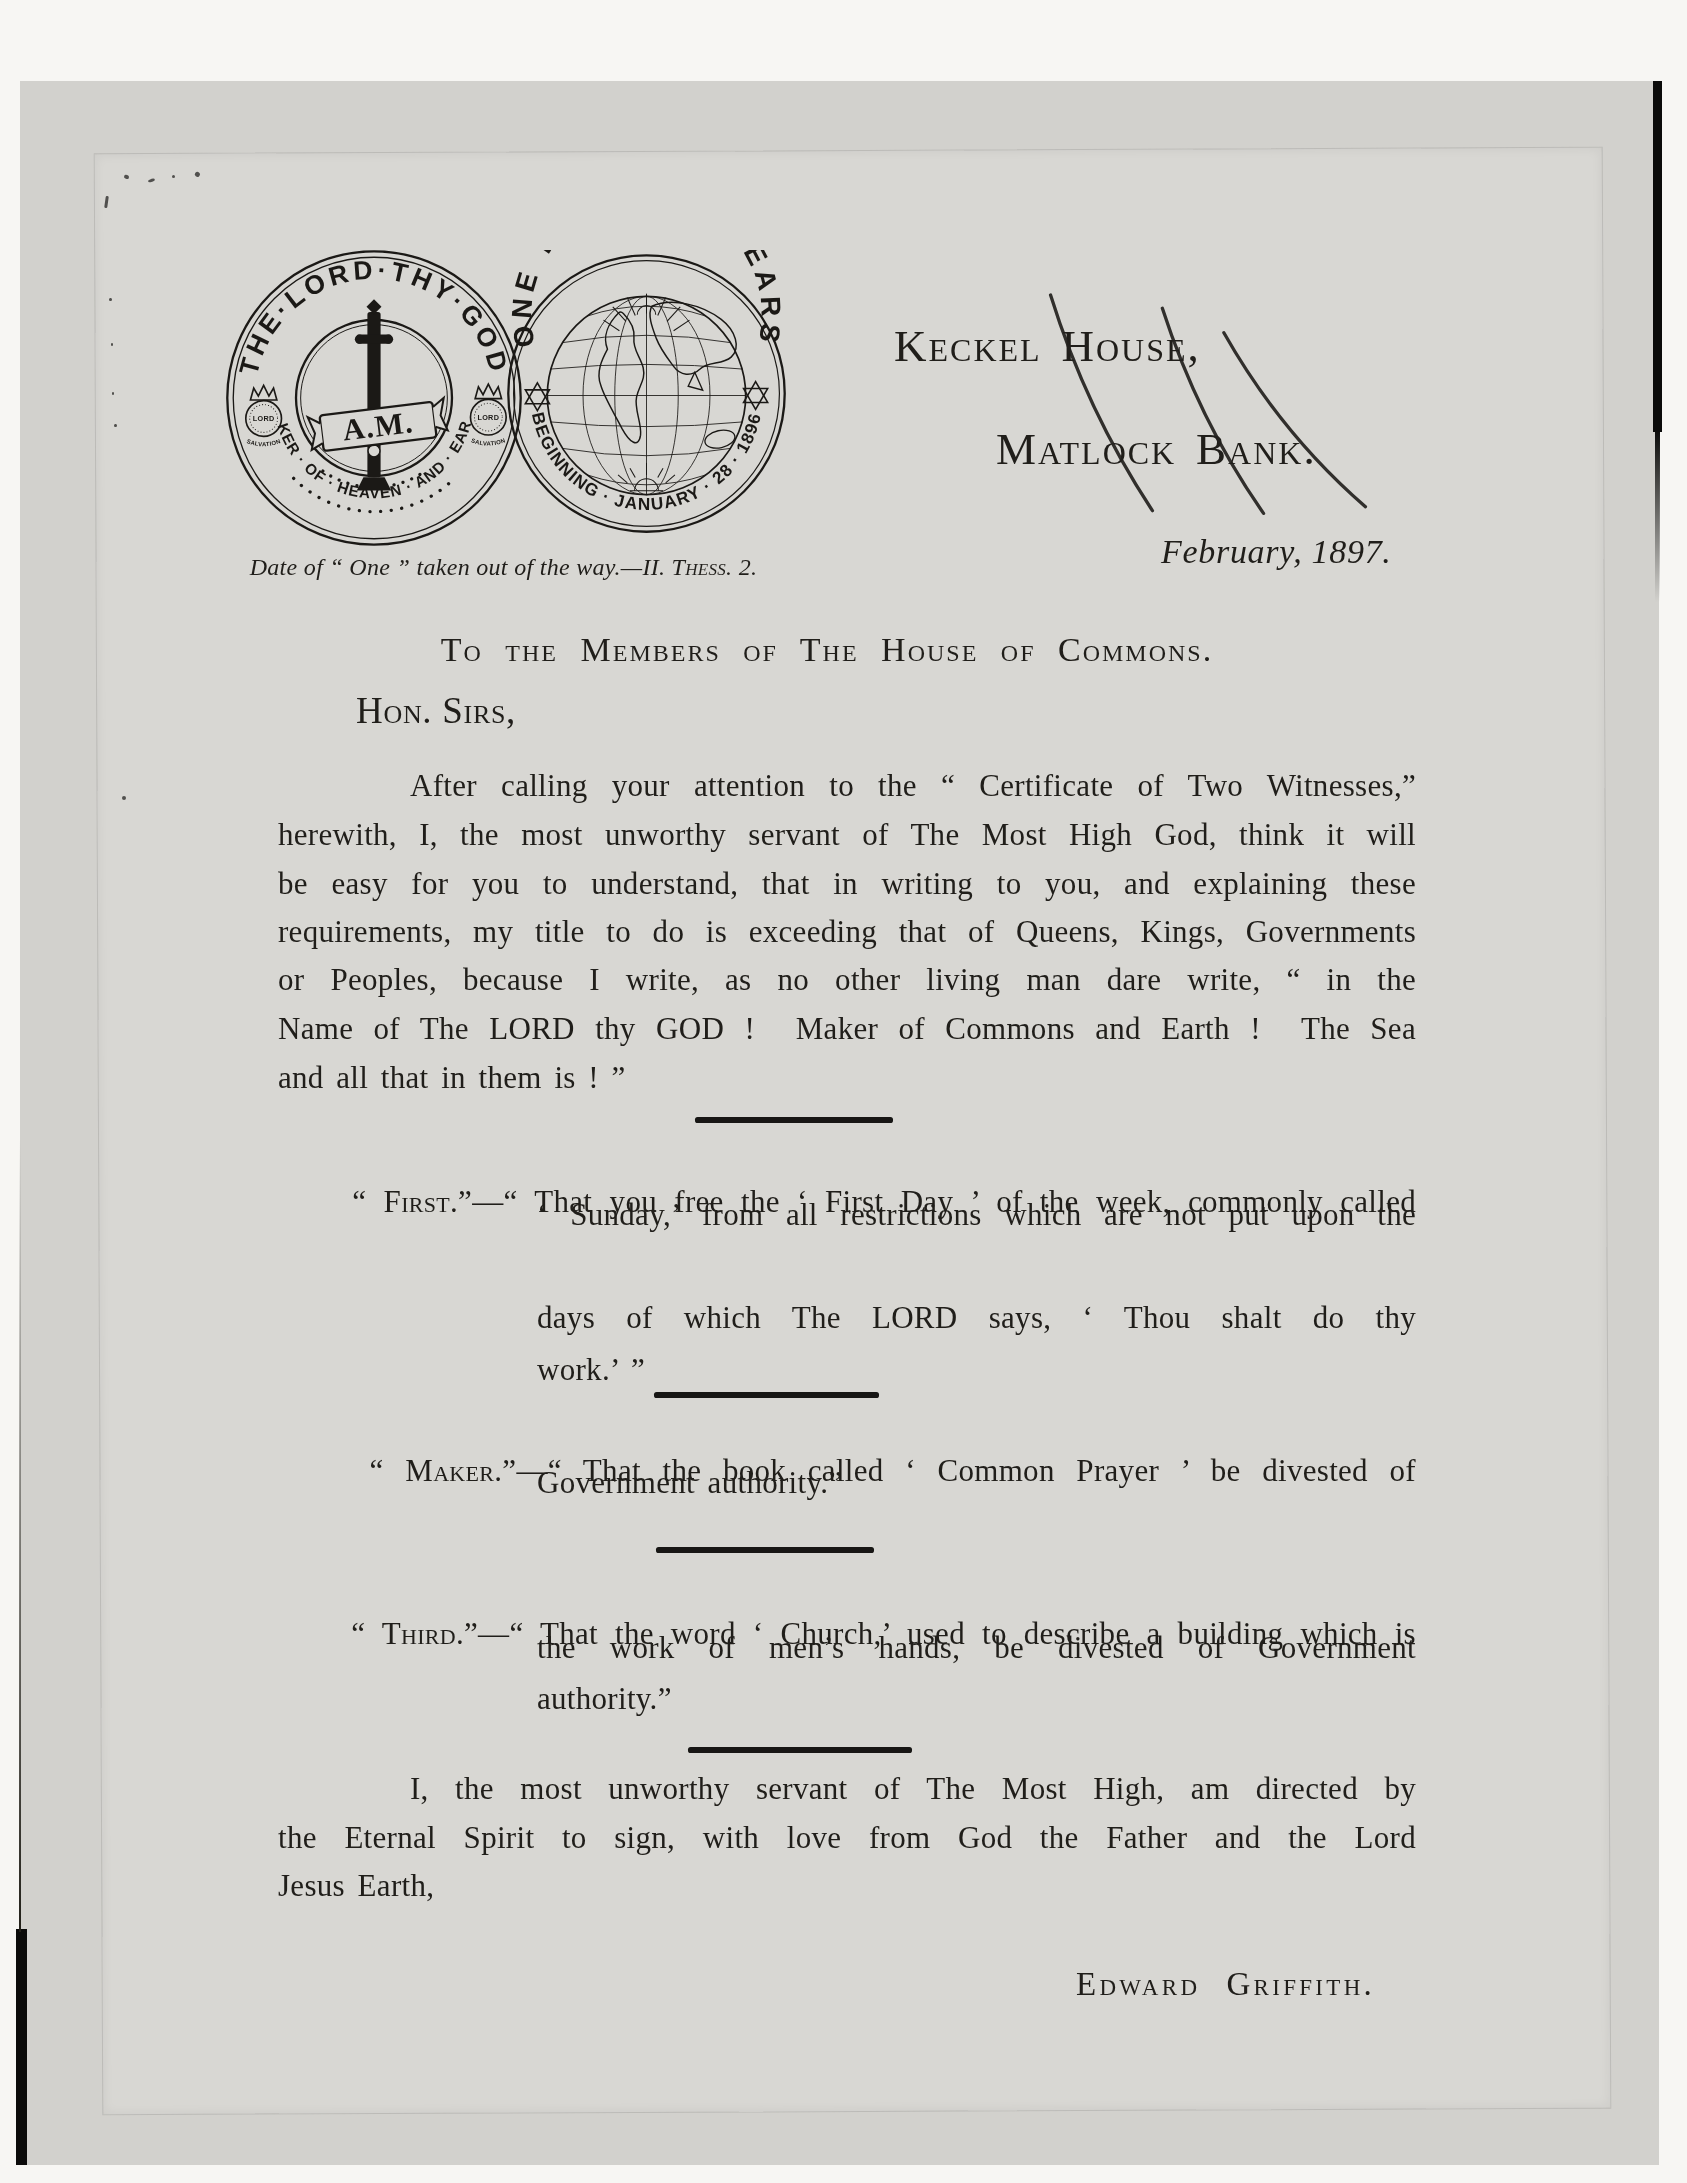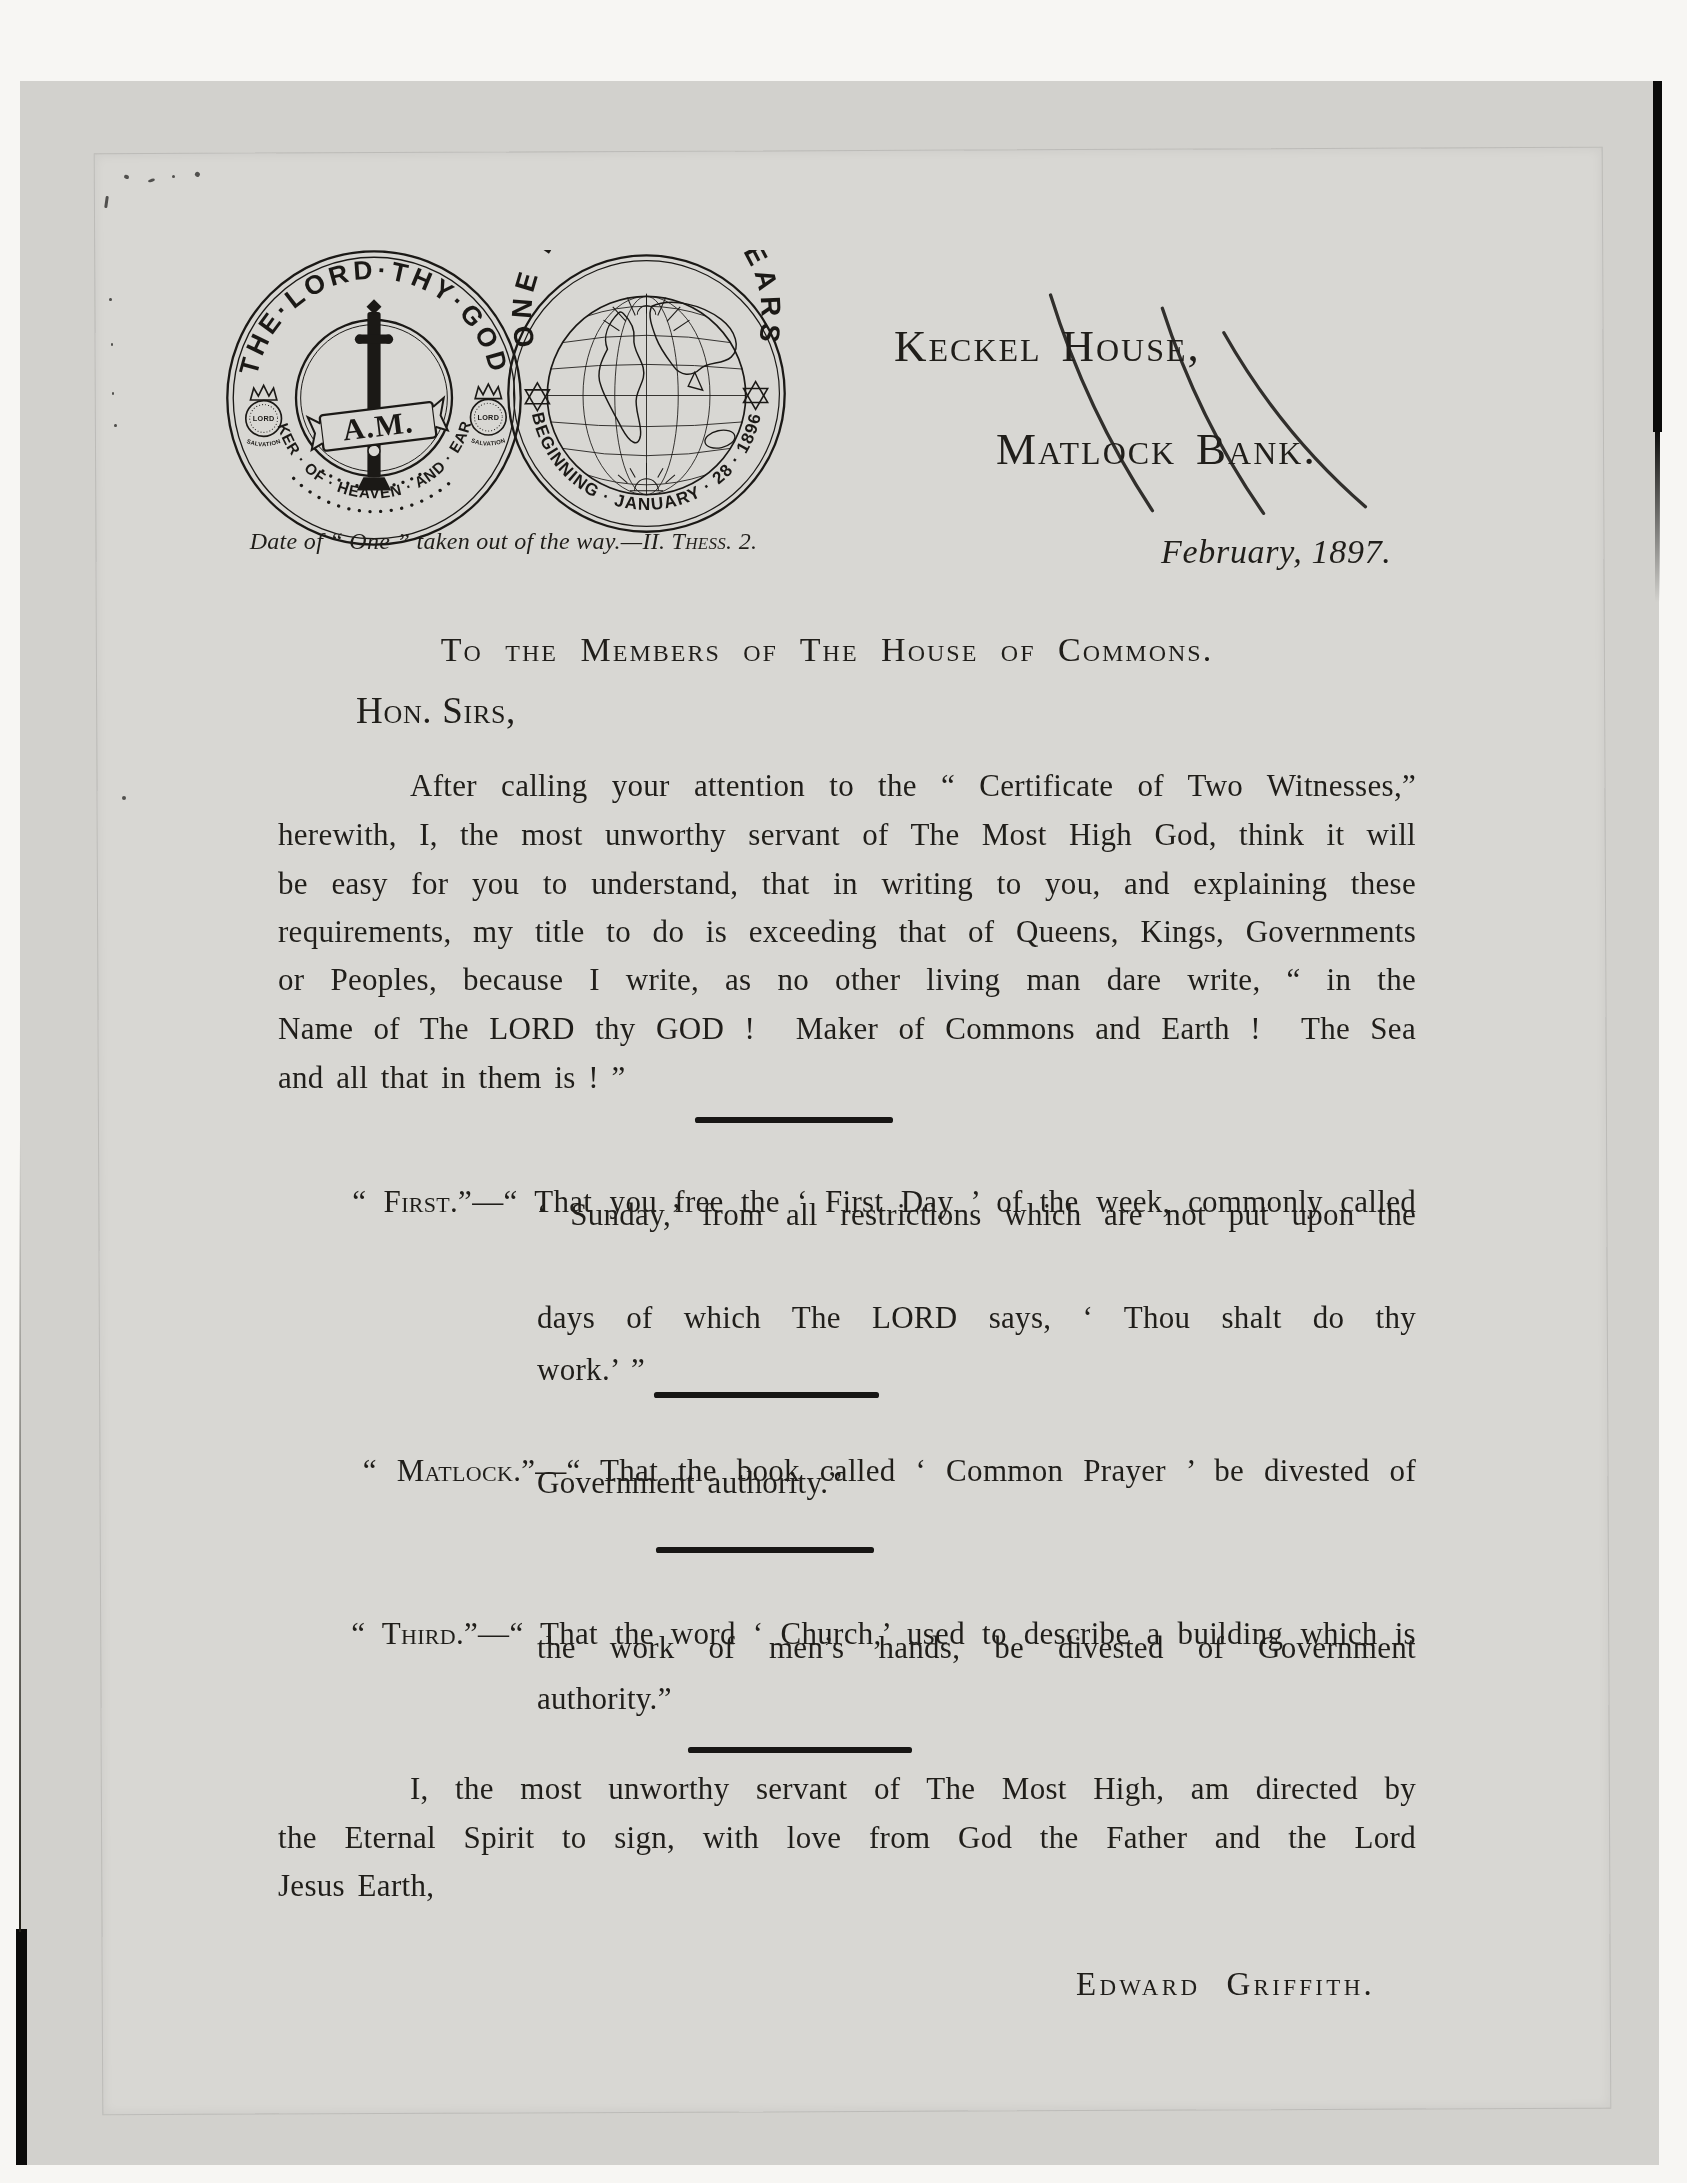--- a/index.html
+++ b/index.html
@@ -165,21 +165,21 @@
     <g transform="translate(52,222)" stroke="#1b1916" stroke-width="2.4" fill="none">
       <path d="M 0,-21 L 18.2,10.5 L -18.2,10.5 Z"></path>
         <path d="M 0,21 L 18.2,-10.5 L -18.2,-10.5 Z"></path>
     </g>
     <g transform="translate(382,220)" stroke="#1b1916" stroke-width="2.4" fill="none">
       <path d="M 0,-21 L 18.2,10.5 L -18.2,10.5 Z"></path>
         <path d="M 0,21 L 18.2,-10.5 L -18.2,-10.5 Z"></path>
     </g>
   </svg>
 
-  <div class="caption" style="left:232px;top:527px;width:543px;">
+  <div class="caption" style="left:232px;top:553px;width:543px;">
     <span class="it">Date of “ One ” taken out of the way.—</span><span class="it sc">II. Thess. 2.</span>
   </div>
 
   <div class="letterhead" style="left:894px;top:322px;">Keckel House,</div>
   <div class="letterhead" style="left:996px;top:425px;">Matlock Bank.</div>
   <div class="lh-date" style="left:1161px;top:532px;">February, 1897.</div>
 
   <svg style="left:0;top:0;" width="1687" height="2183" viewBox="0 0 2550 3300" xmlns="http://www.w3.org/2000/svg">
     <g stroke="#23211e" stroke-width="5" fill="none" stroke-linecap="round" opacity="0.92">
       <path d="M 1588,446 Q 1642,620 1742,772"></path>
@@ -204,21 +204,21 @@
   <div class="line jl" style="left:283px;top:1145px;width:1133px;">
     <span class="sc">“ First.”</span><span>—“ That you free the ‘ First Day ’ of the week, commonly called</span>
   </div>
   <div class="line jl" style="left:537px;top:1196px;width:879px;">‘ Sunday,’ from all restrictions which are not put upon the</div>
   <div class="line jl" style="left:537px;top:1299px;width:879px;">days of which The LORD says, ‘ Thou shalt do thy</div>
   <div class="line" style="left:537px;top:1351px;">work.’ ”</div>
 
   <div class="rule" style="left:654px;top:1392px;width:225px;"></div>
 
   <div class="line jl" style="left:283px;top:1414px;width:1133px;">
-    <span class="sc">“ Matlock.”</span><span>—“ That the book called ‘ Common Prayer ’ be divested of</span>
+    <span class="sc">“ Maker.”</span><span>—“ That the book called ‘ Common Prayer ’ be divested of</span>
   </div>
   <div class="line" style="left:537px;top:1464px;">Government authority.”</div>
 
   <div class="rule" style="left:656px;top:1547px;width:218px;"></div>
 
   <div class="line jl" style="left:283px;top:1577px;width:1133px;">
     <span class="sc">“ Third.”</span><span>—“ That the word ‘ Church,’ used to describe a building which is</span>
   </div>
   <div class="line jl" style="left:537px;top:1629px;width:879px;">the work of men’s hands, be divested of Government</div>
   <div class="line" style="left:537px;top:1680px;">authority.”</div>

